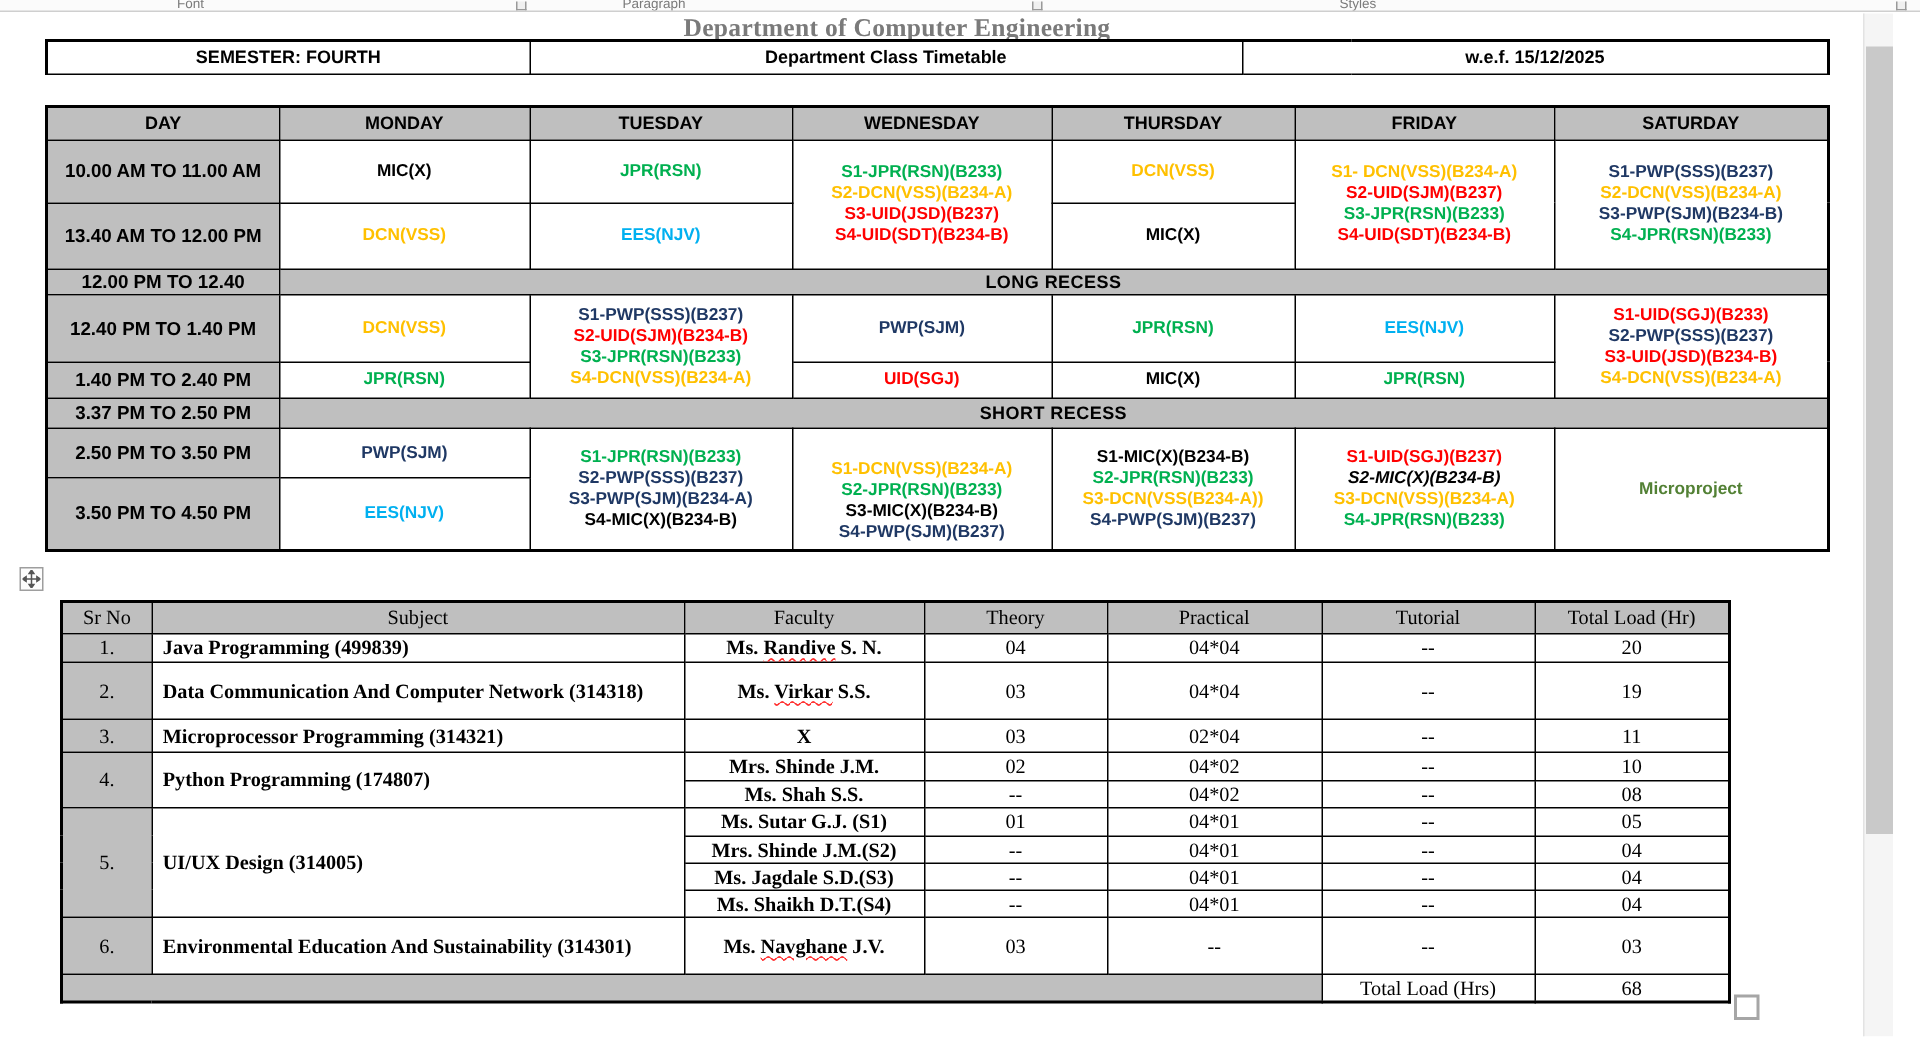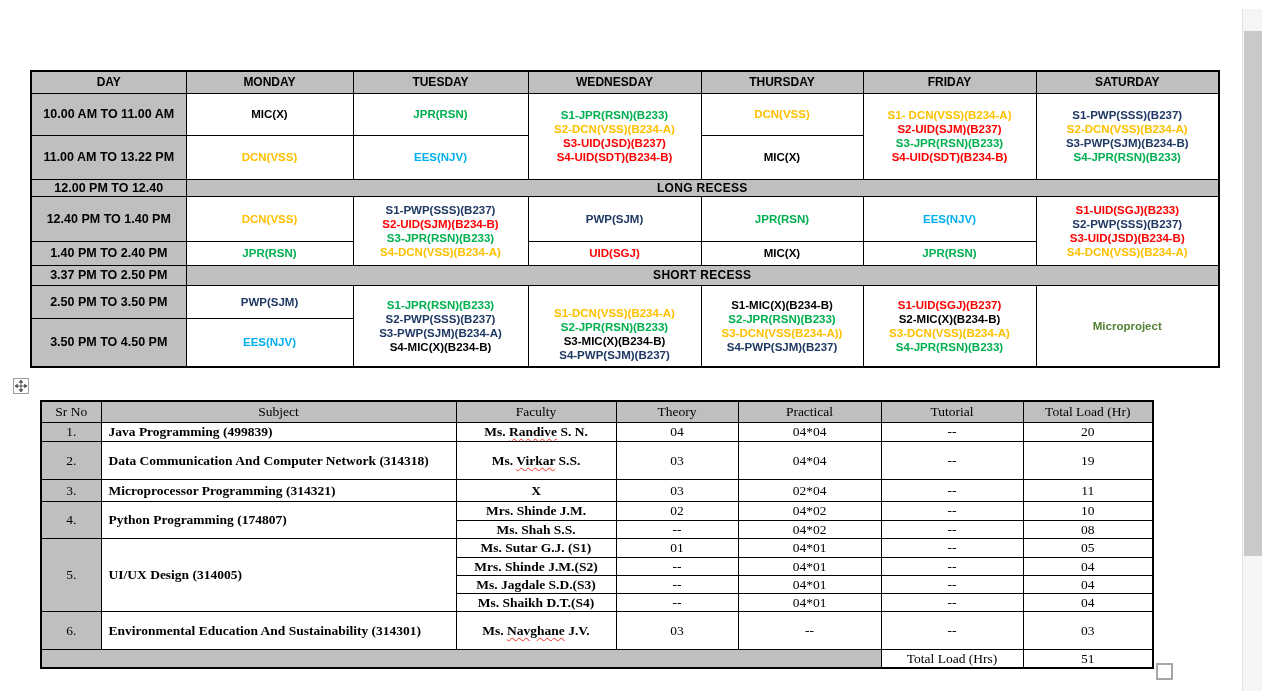--- a/index.html
+++ b/index.html
@@ -83,31 +83,45 @@
   .scroll-thumb {
     position:absolute; left:1px; top:22px; width:18px; height:525px;
     background:#c9c9c9;
   }
 </style>
 </head>
 <body>
 
 <div class="screen">
 
-
+  <div class="ribbon">
+    <span class="ribbon-label" style="left:118px">Font</span>
+    <span class="ribbon-label" style="left:415px">Paragraph</span>
+    <span class="ribbon-label" style="left:893px">Styles</span>
+    <span class="launcher" style="left:344px"></span>
+    <span class="launcher" style="left:688px"></span>
+    <span class="launcher" style="left:1264px"></span>
+  </div>
+
+  <div class="doc-title">Department of Computer Engineering</div>
 
   <table class="tt-head">
     <colgroup>
         <col style="width:322px">
         <col style="width:293px">
         <col style="width:182px">
         <col style="width:73px">
         <col style="width:318px">
       </colgroup>
     <tbody>
+    <tr>
+      <td class="left">SEMESTER: FOURTH</td>
+      <td colspan="2">Department Class Timetable</td>
+      <td colspan="2" class="wef-cell">w.e.f. 15/12/2025</td>
+    </tr>
   </tbody>
     </table>
 
   <table class="tt-main">
     <colgroup>
         <col style="width:155px">
         <col style="width:167px">
         <col style="width:175px">
         <col style="width:173px">
         <col style="width:162px">
@@ -142,21 +156,21 @@
         <div class="ln" style="color: rgb(255, 0, 0);">S4-UID(SDT)(B234-B)</div>
       </td>
       <td class="mline" rowspan="2">
         <div class="ln" style="color: rgb(31, 56, 100);">S1-PWP(SSS)(B237)</div>
         <div class="ln" style="color: rgb(255, 192, 0);">S2-DCN(VSS)(B234-A)</div>
         <div class="ln" style="color: rgb(31, 56, 100);">S3-PWP(SJM)(B234-B)</div>
         <div class="ln" style="color: rgb(0, 176, 80);">S4-JPR(RSN)(B233)</div>
       </td>
     </tr>
     <tr class="h44">
-      <td class="gray time">11.00 AM TO 13.22 PM</td>
+      <td class="gray time">13.40 AM TO 12.00 PM</td>
       <td class="slot"><span style="color: rgb(255, 192, 0);">DCN(VSS)</span></td>
       <td class="slot"><span style="color: rgb(0, 176, 240);">EES(NJV)</span></td>
       <td class="slot"><span style="color: rgb(0, 0, 0);">MIC(X)</span></td>
     </tr>
     <tr class="h17">
       <td class="gray time">12.00 PM TO 12.40</td>
       <td class="gray recess" colspan="6">LONG RECESS</td>
     </tr>
     <tr class="h45">
       <td class="gray time">12.40 PM TO 1.40 PM</td>
@@ -204,21 +218,21 @@
         <div class="ln" style="color: rgb(31, 56, 100);">S4-PWP(SJM)(B237)</div>
       </td>
       <td class="mline" rowspan="2">
         <div class="ln" style="color: rgb(0, 0, 0);">S1-MIC(X)(B234-B)</div>
         <div class="ln" style="color: rgb(0, 176, 80);">S2-JPR(RSN)(B233)</div>
         <div class="ln" style="color: rgb(255, 192, 0);">S3-DCN(VSS(B234-A))</div>
         <div class="ln" style="color: rgb(31, 56, 100);">S4-PWP(SJM)(B237)</div>
       </td>
       <td class="mline" rowspan="2">
         <div class="ln" style="color: rgb(255, 0, 0);">S1-UID(SGJ)(B237)</div>
-        <div class="ln" style="color: rgb(0, 0, 0);">S2-MIC(X)(B234-B)</div>
+        <div class="ln" style="color: rgb(0, 0, 0); font-style: italic;">S2-MIC(X)(B234-B)</div>
         <div class="ln" style="color: rgb(255, 192, 0);">S3-DCN(VSS)(B234-A)</div>
         <div class="ln" style="color: rgb(0, 176, 80);">S4-JPR(RSN)(B233)</div>
       </td>
       <td class="slot" rowspan="2"><span style="color: rgb(83, 129, 53);">Microproject</span></td>
     </tr>
     <tr class="h49">
       <td class="gray time">3.50 PM TO 4.50 PM</td>
       <td class="slot"><span style="color: rgb(0, 176, 240);">EES(NJV)</span></td>
     </tr>
   </tbody>
@@ -335,21 +349,21 @@
       <td class="subj">Environmental Education And Sustainability (314301)</td>
       <td class="fac"><span>Ms. </span><span class="wavy">Navghane</span><span> J.V.</span></td>
       <td>03</td>
       <td>--</td>
       <td>--</td>
       <td>03</td>
     </tr>
     <tr class="rh17">
       <td class="gray" colspan="5"></td>
       <td>Total Load (Hrs)</td>
-      <td>51</td>
+      <td>68</td>
     </tr>
   </tbody>
     </table>
 
   <div class="resize-handle"></div>
 
   <div class="scroll-track">
     <div class="scroll-thumb"></div>
   </div>
 

